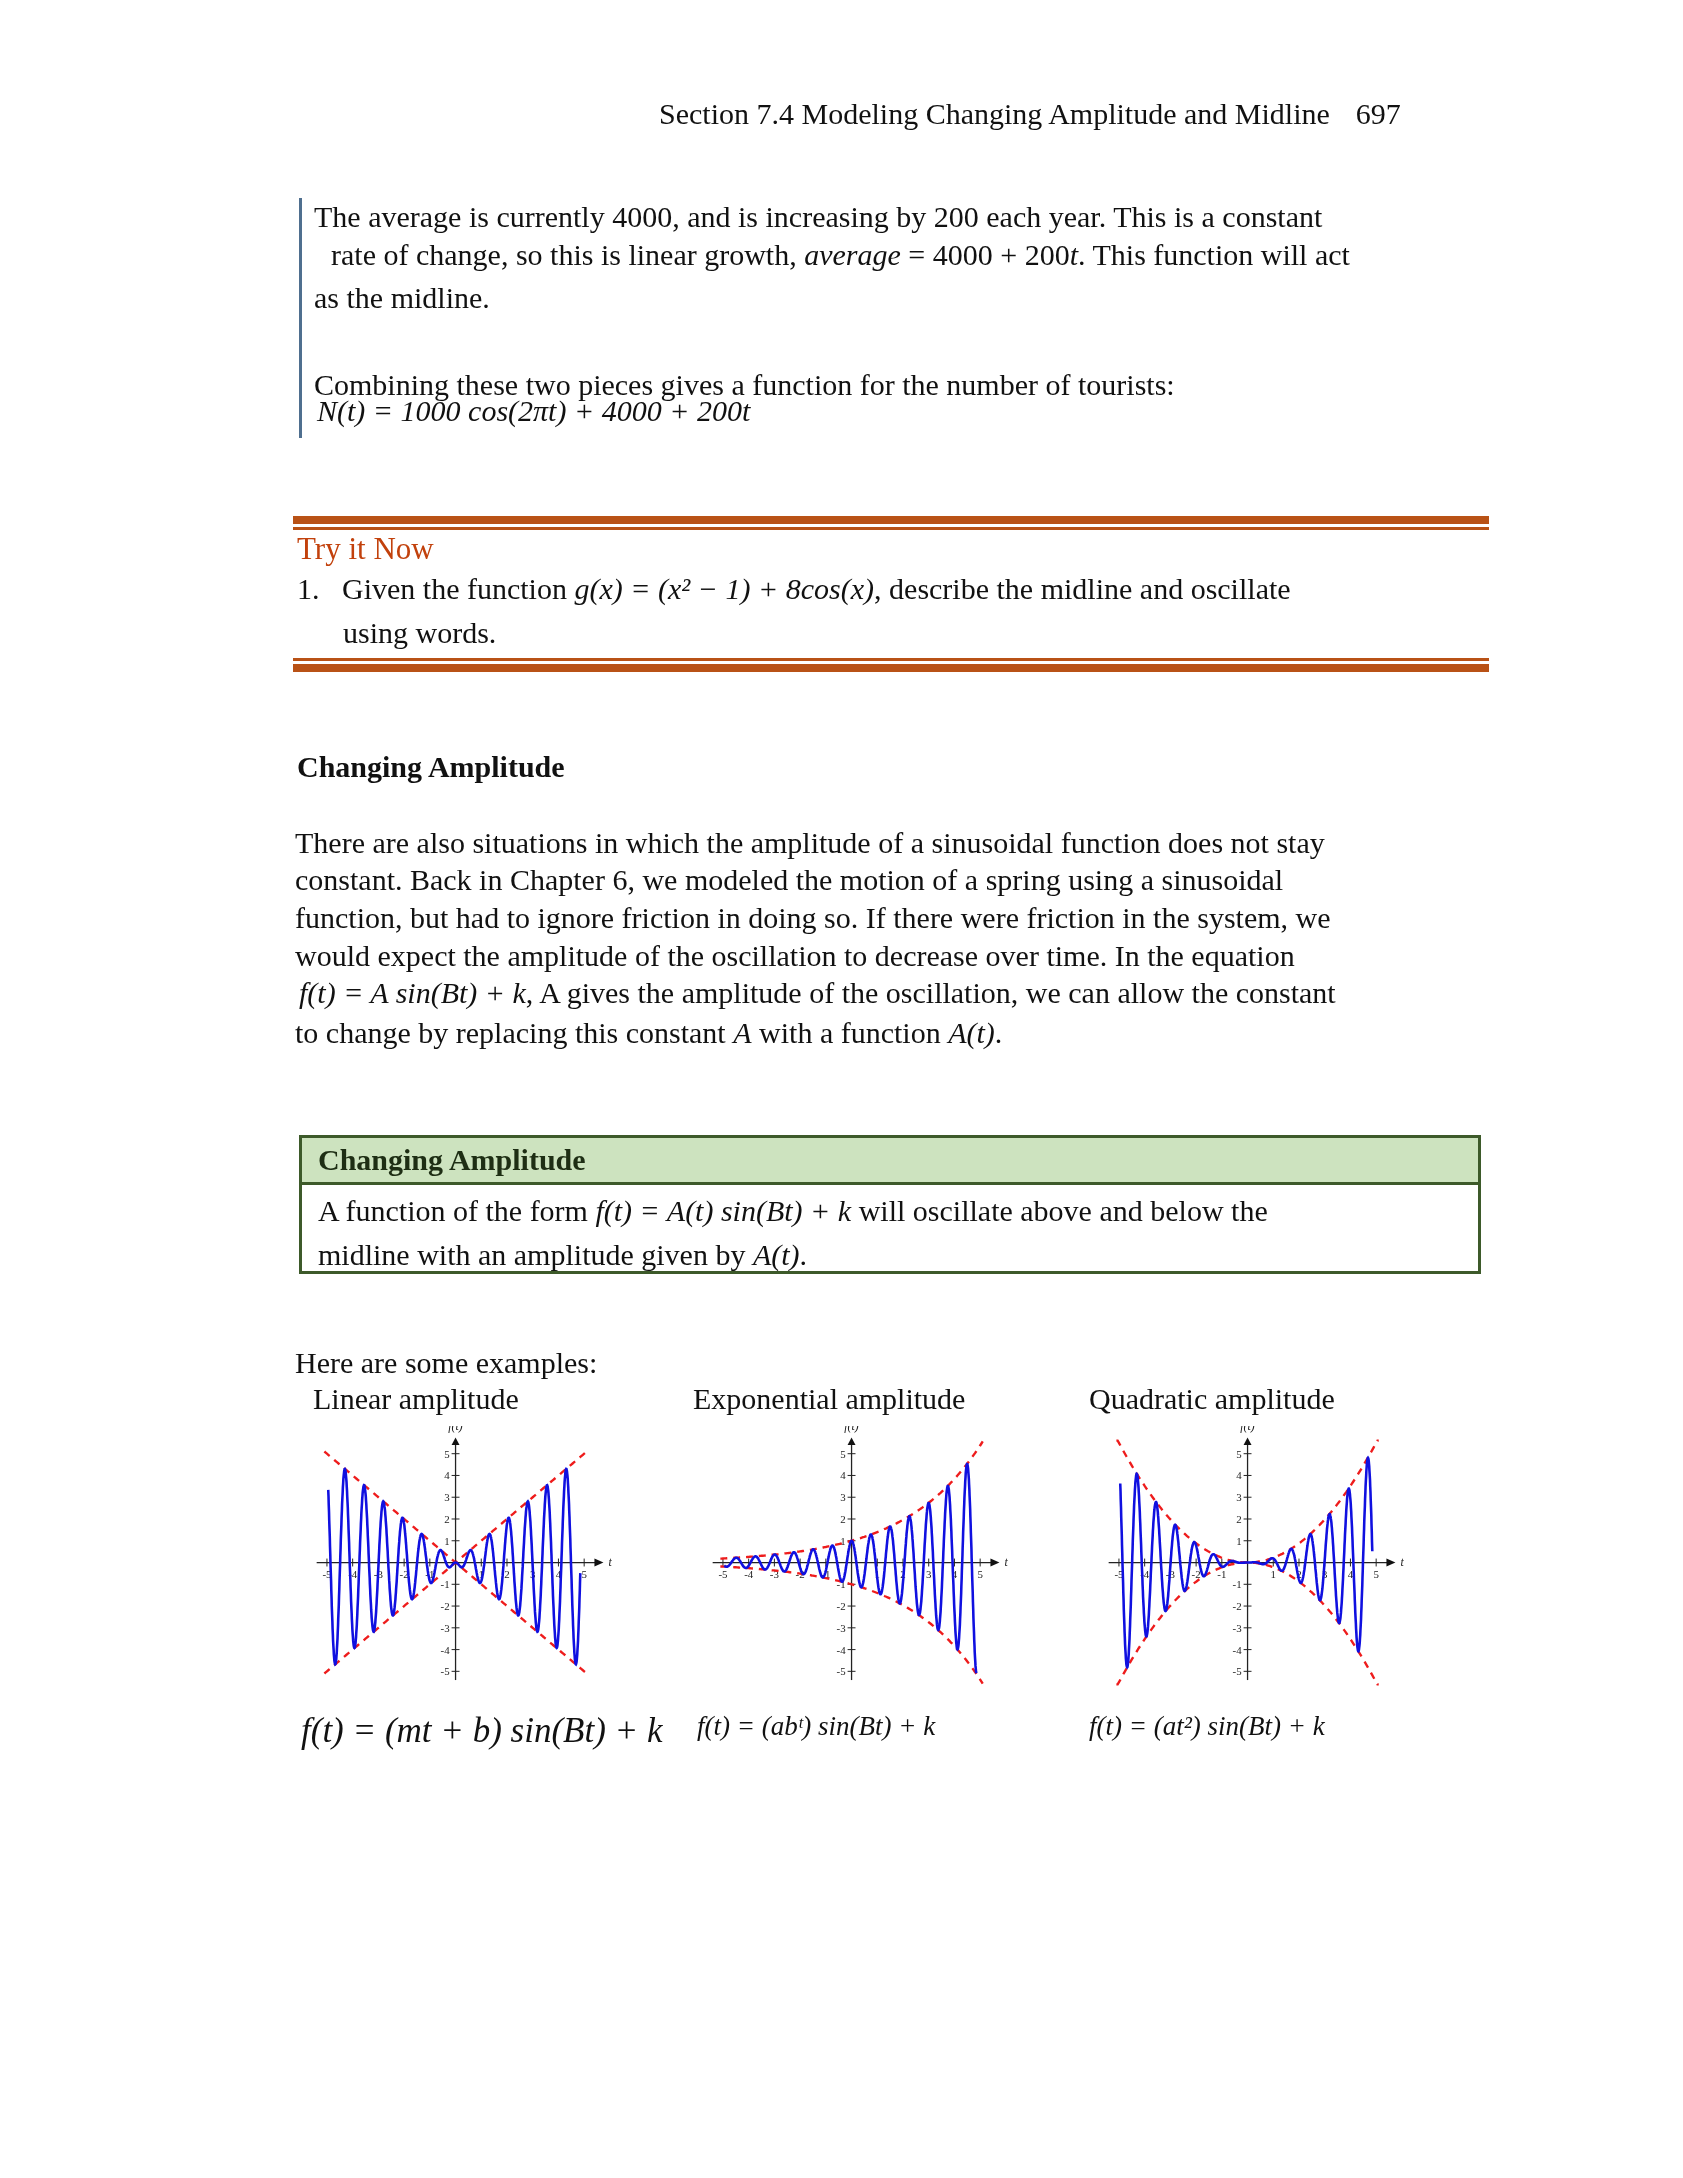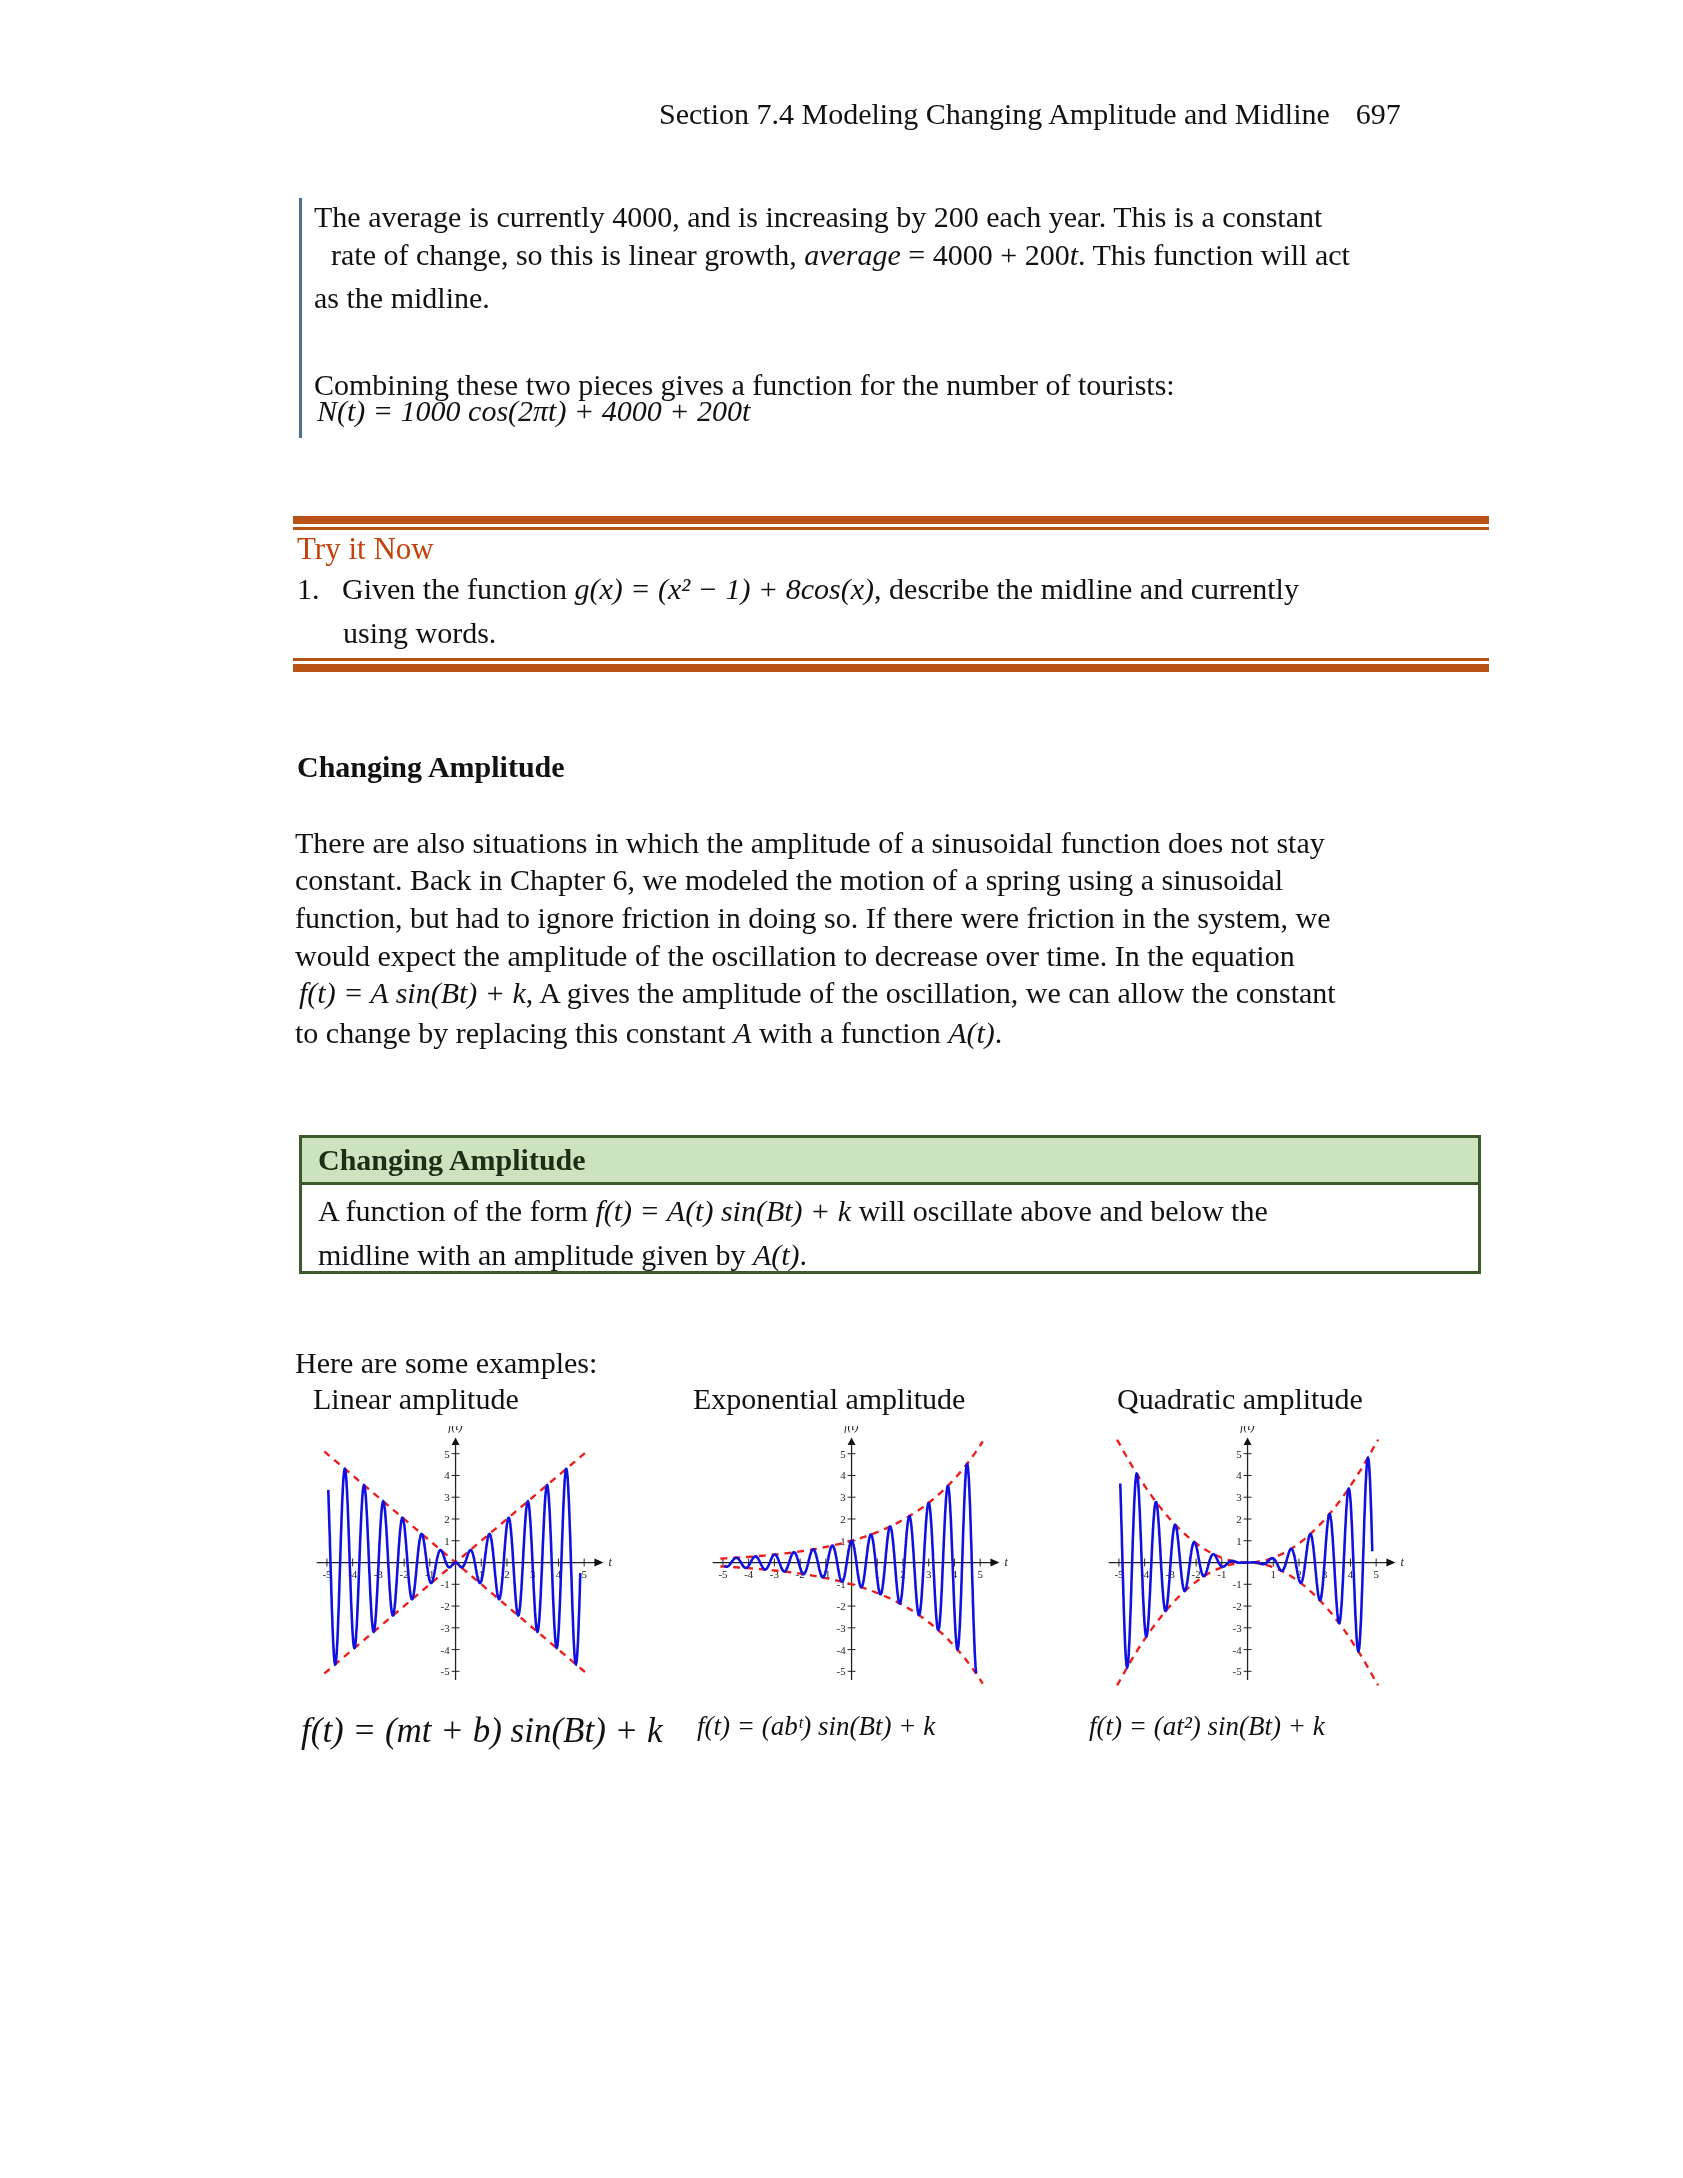--- a/index.html
+++ b/index.html
@@ -38,21 +38,21 @@
   <span>rate of change, so this is linear growth, </span><span class="it">average</span><span> = 4000 + 200</span><span class="it">t</span><span>.  This function will act</span>
 </div>
 <div class="abs p" style="left:314px; top:279px;">as the midline.</div>
 <div class="abs p" style="left:314px; top:354px;margin-top:12px;">Combining these two pieces gives a function for the number of tourists:</div>
 <div class="abs p it" style="left:317px; top:392px;">N(t) = 1000 cos(2πt) + 4000 + 200t</div>
 
 <div class="abs orange-rule-top"></div>
 <div class="abs orange-rule-top2"></div>
 <div class="abs try-title">Try it Now</div>
 <div class="abs p" style="left:297px; top:570px;">
-  <span>1.</span>&nbsp;&nbsp;&nbsp;<span>Given the function </span><span class="it">g(x) = (x² − 1) + 8cos(x)</span><span>, describe the midline and currently</span>
+  <span>1.</span>&nbsp;&nbsp;&nbsp;<span>Given the function </span><span class="it">g(x) = (x² − 1) + 8cos(x)</span><span>, describe the midline and oscillate</span>
 </div>
 <div class="abs p" style="left:343px; top:614px;">using words.</div>
 <div class="abs orange-rule-bot"></div>
 <div class="abs orange-rule-bot2"></div>
 
 <div class="abs section-head">Changing Amplitude</div>
 <div class="abs p" style="left:295px; top:824px;">There are also situations in which the amplitude of a sinusoidal function does not stay</div>
 <div class="abs p" style="left:295px; top:861px;">constant.  Back in Chapter 6, we modeled the motion of a spring using a sinusoidal</div>
 <div class="abs p" style="left:295px; top:899px;">function, but had to ignore friction in doing so.  If there were friction in the system, we</div>
 <div class="abs p" style="left:295px; top:937px;">would expect the amplitude of the oscillation to decrease over time.  In the equation</div>
@@ -70,21 +70,21 @@
   <div class="defbox-body">
     <div><span>A function of the form </span><span class="it">f(t) = A(t) sin(Bt) + k</span><span>  will oscillate above and below the</span></div>
     <div><span>midline with an amplitude given by </span><span class="it">A(t)</span><span>.</span></div>
   </div>
 </div>
 
 <div class="abs p" style="left:295px; top:1344px;">Here are some examples:</div>
 
 <div class="abs chart-title" style="left:313px; top:1382px;">Linear amplitude</div>
 <div class="abs chart-title" style="left:693px; top:1382px;">Exponential amplitude</div>
-<div class="abs chart-title" style="left:1089px; top:1382px;margin-left:28px;">Quadratic amplitude</div>
+<div class="abs chart-title" style="left:1089px; top:1382px;">Quadratic amplitude</div>
 
 <svg class="chart" id="chart0" style="left:297px; top:1426px;" width="327" height="277" viewBox="0 0 330 280">
     <line x1="19.599999999999994" y1="138" x2="303" y2="138" stroke="#222" stroke-width="1.3"></line>
     <line x1="160" y1="256.8" x2="160" y2="17" stroke="#222" stroke-width="1.3"></line>
     <polygon points="309.5,138 300.4,134 300.4,142" fill="#111"></polygon>
     <polygon points="160,11.5 156,19.19999999999999 164,19.19999999999999" fill="#111"></polygon>
     <line x1="30" y1="134" x2="30" y2="142" stroke="#222" stroke-width="1"></line>
     <text x="30" y="154" font-size="11" text-anchor="middle" fill="#222">-5</text>
     <line x1="56" y1="134" x2="56" y2="142" stroke="#222" stroke-width="1"></line>
     <text x="56" y="154" font-size="11" text-anchor="middle" fill="#222">-4</text>

